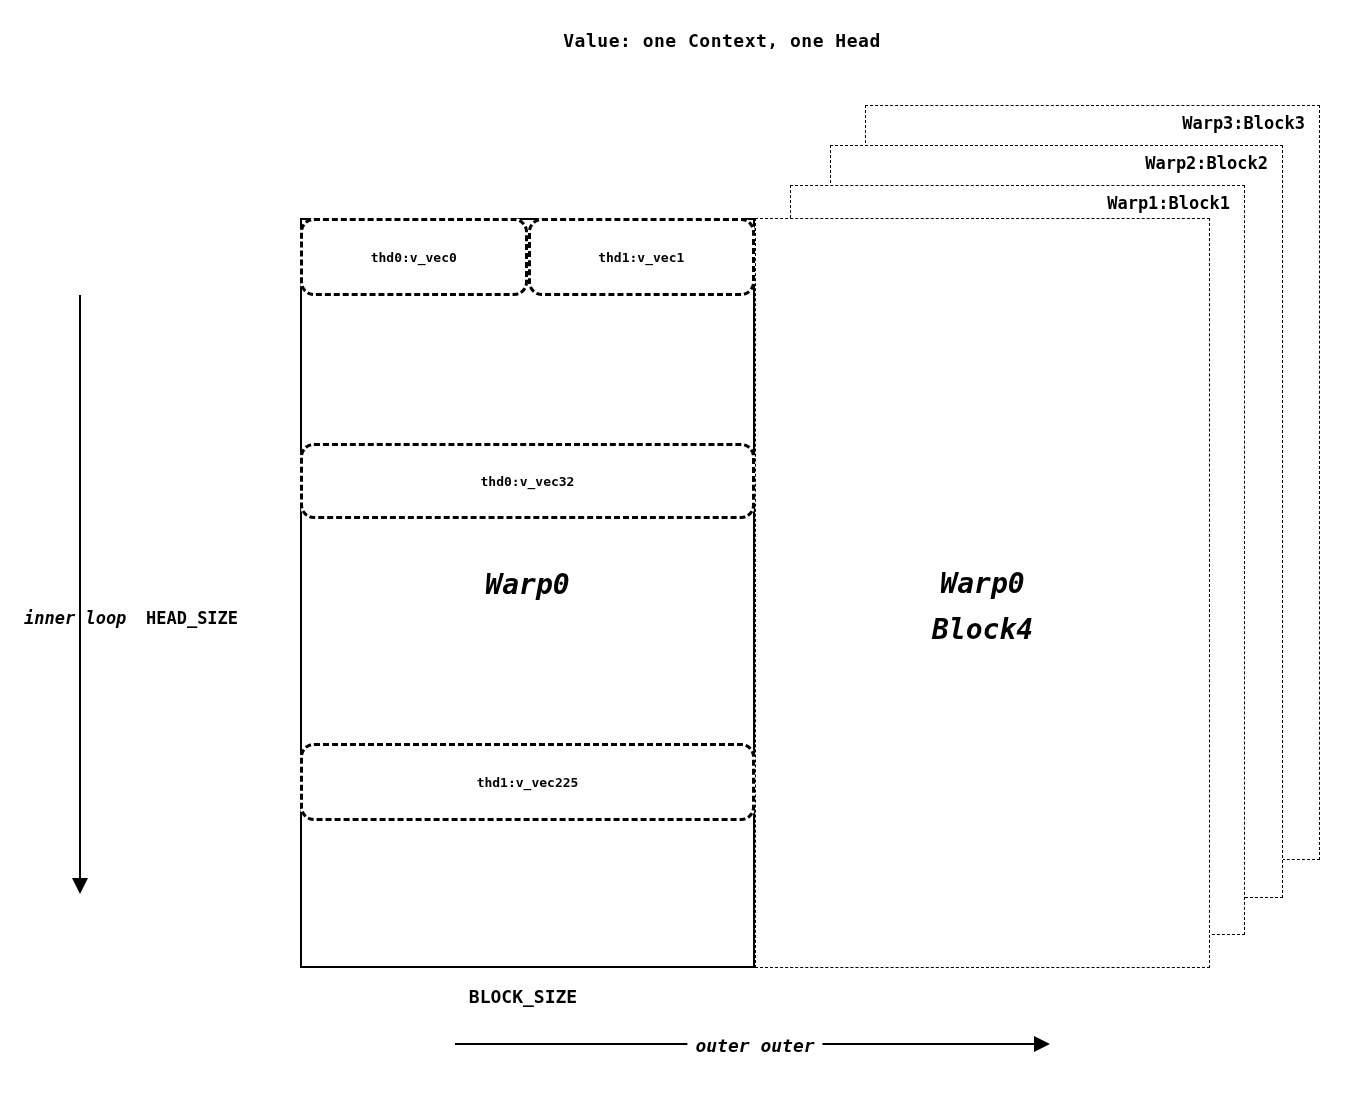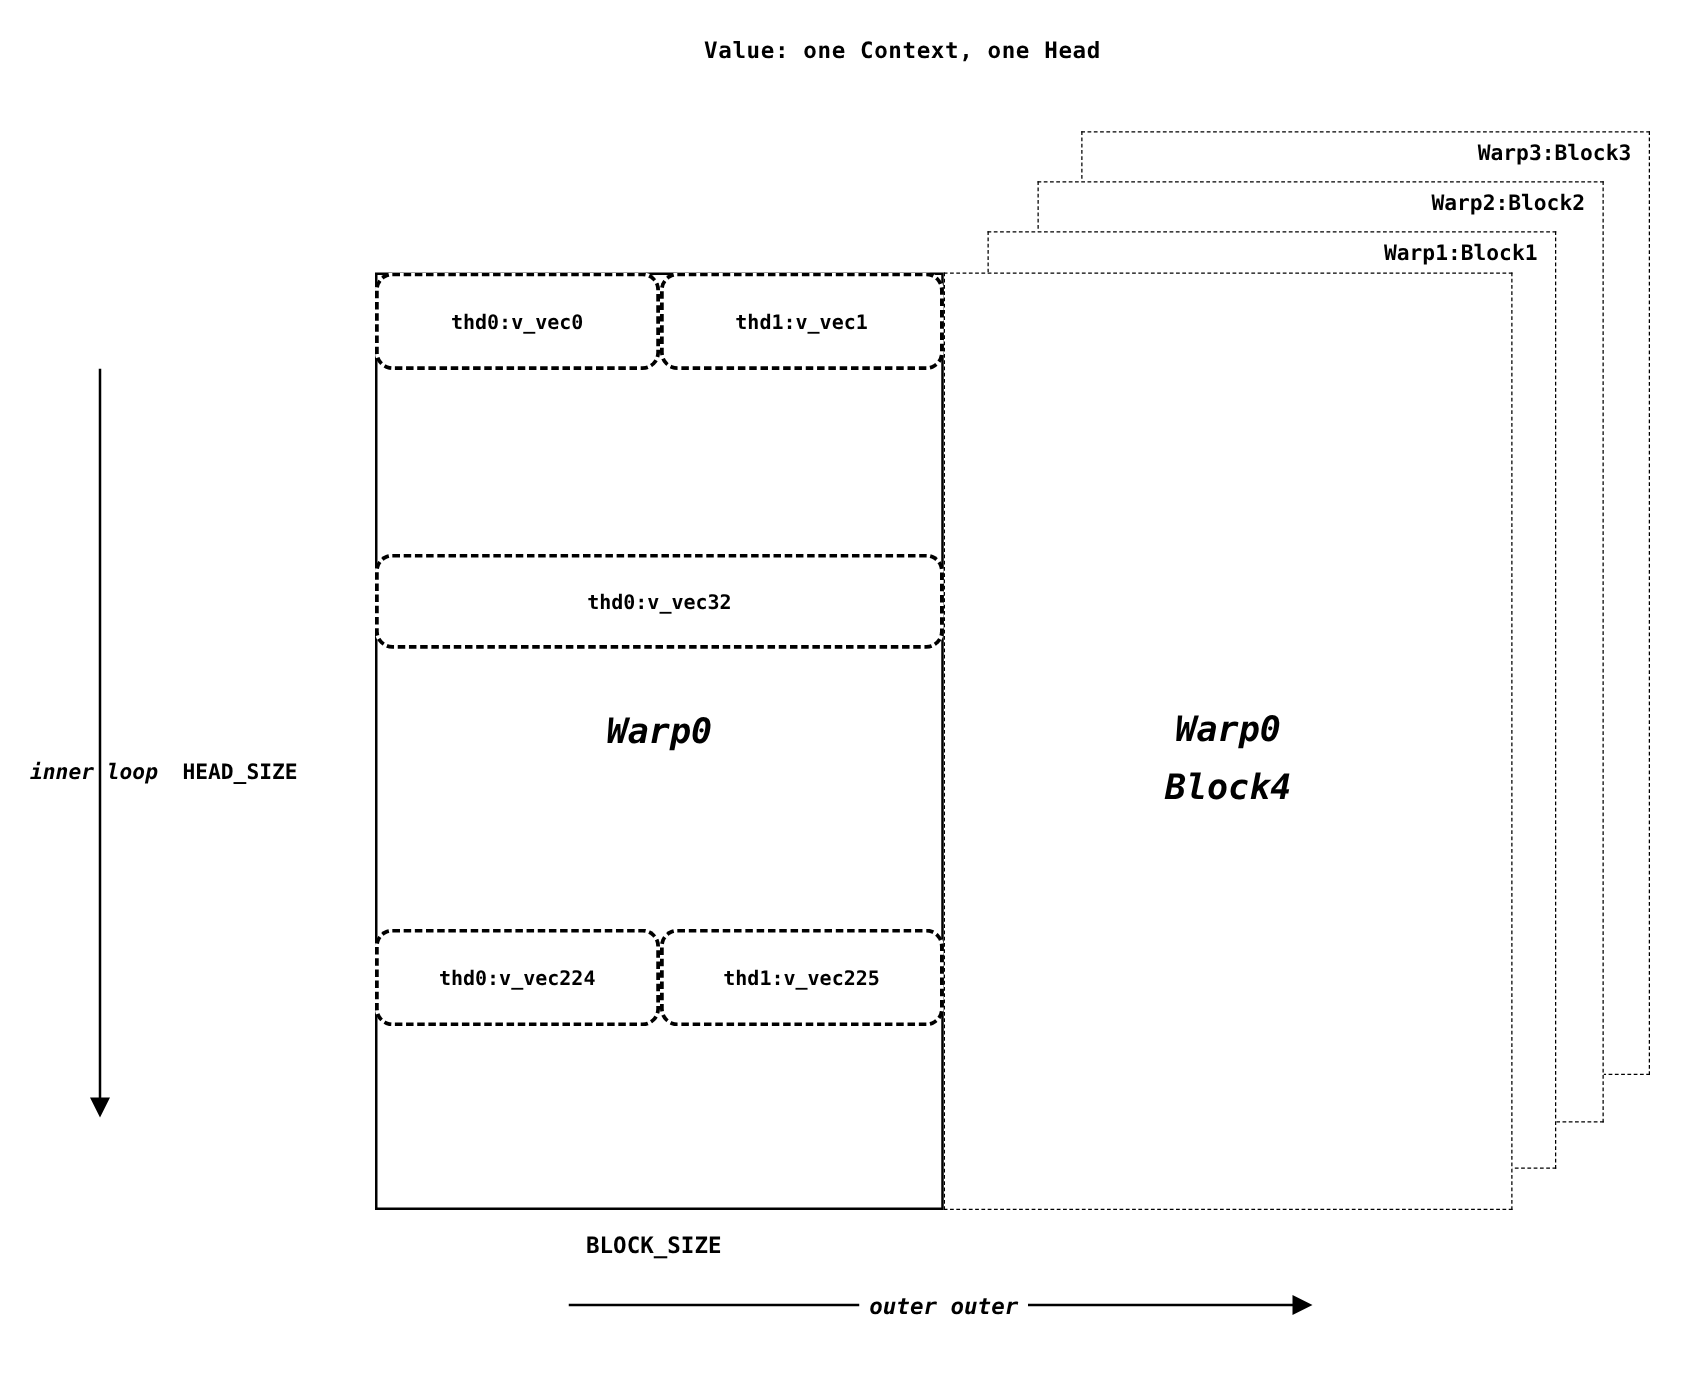--- a/index.html
+++ b/index.html
@@ -59,21 +59,21 @@
     display: flex;
   }
   .thread-cell {
     flex: 1;
     border: 3px dashed #000000;
     border-radius: 14px;
     background: #ffffff;
     display: flex;
     align-items: center;
     justify-content: center;
-    font-size: 16px;
+    font-size: 13px;
     font-weight: bold;
     white-space: nowrap;
   }
 
   .axis-label {
     font-size: 17px;
     font-weight: bold;
     white-space: nowrap;
   }
   .italic { font-style: italic; }
@@ -124,21 +124,20 @@
     <div class="thread-row" style="top:-2px; height:78px;">
       <div class="thread-cell">thd0:v_vec0</div>
       <div class="thread-cell">thd1:v_vec1</div>
     </div>
 
     <div class="thread-row" style="top:223px; height:76px;flex-direction:column;">
       <div class="thread-cell">thd0:v_vec32</div>
     </div>
 
     <div class="thread-row" style="top:523px; height:78px;">
-      <div class="thread-cell">thd0:v_vec224</div>
       <div class="thread-cell">thd1:v_vec225</div>
     </div>
 
     <div class="warp-label" style="top:322px;">
       <div>Warp0</div>
     </div>
   </div>
 
   <div class="abs vline" style="left:79px; top:295px; height:585px;"></div>
   <div class="abs arrowhead-down" style="left:72px; top:878px;"></div>

